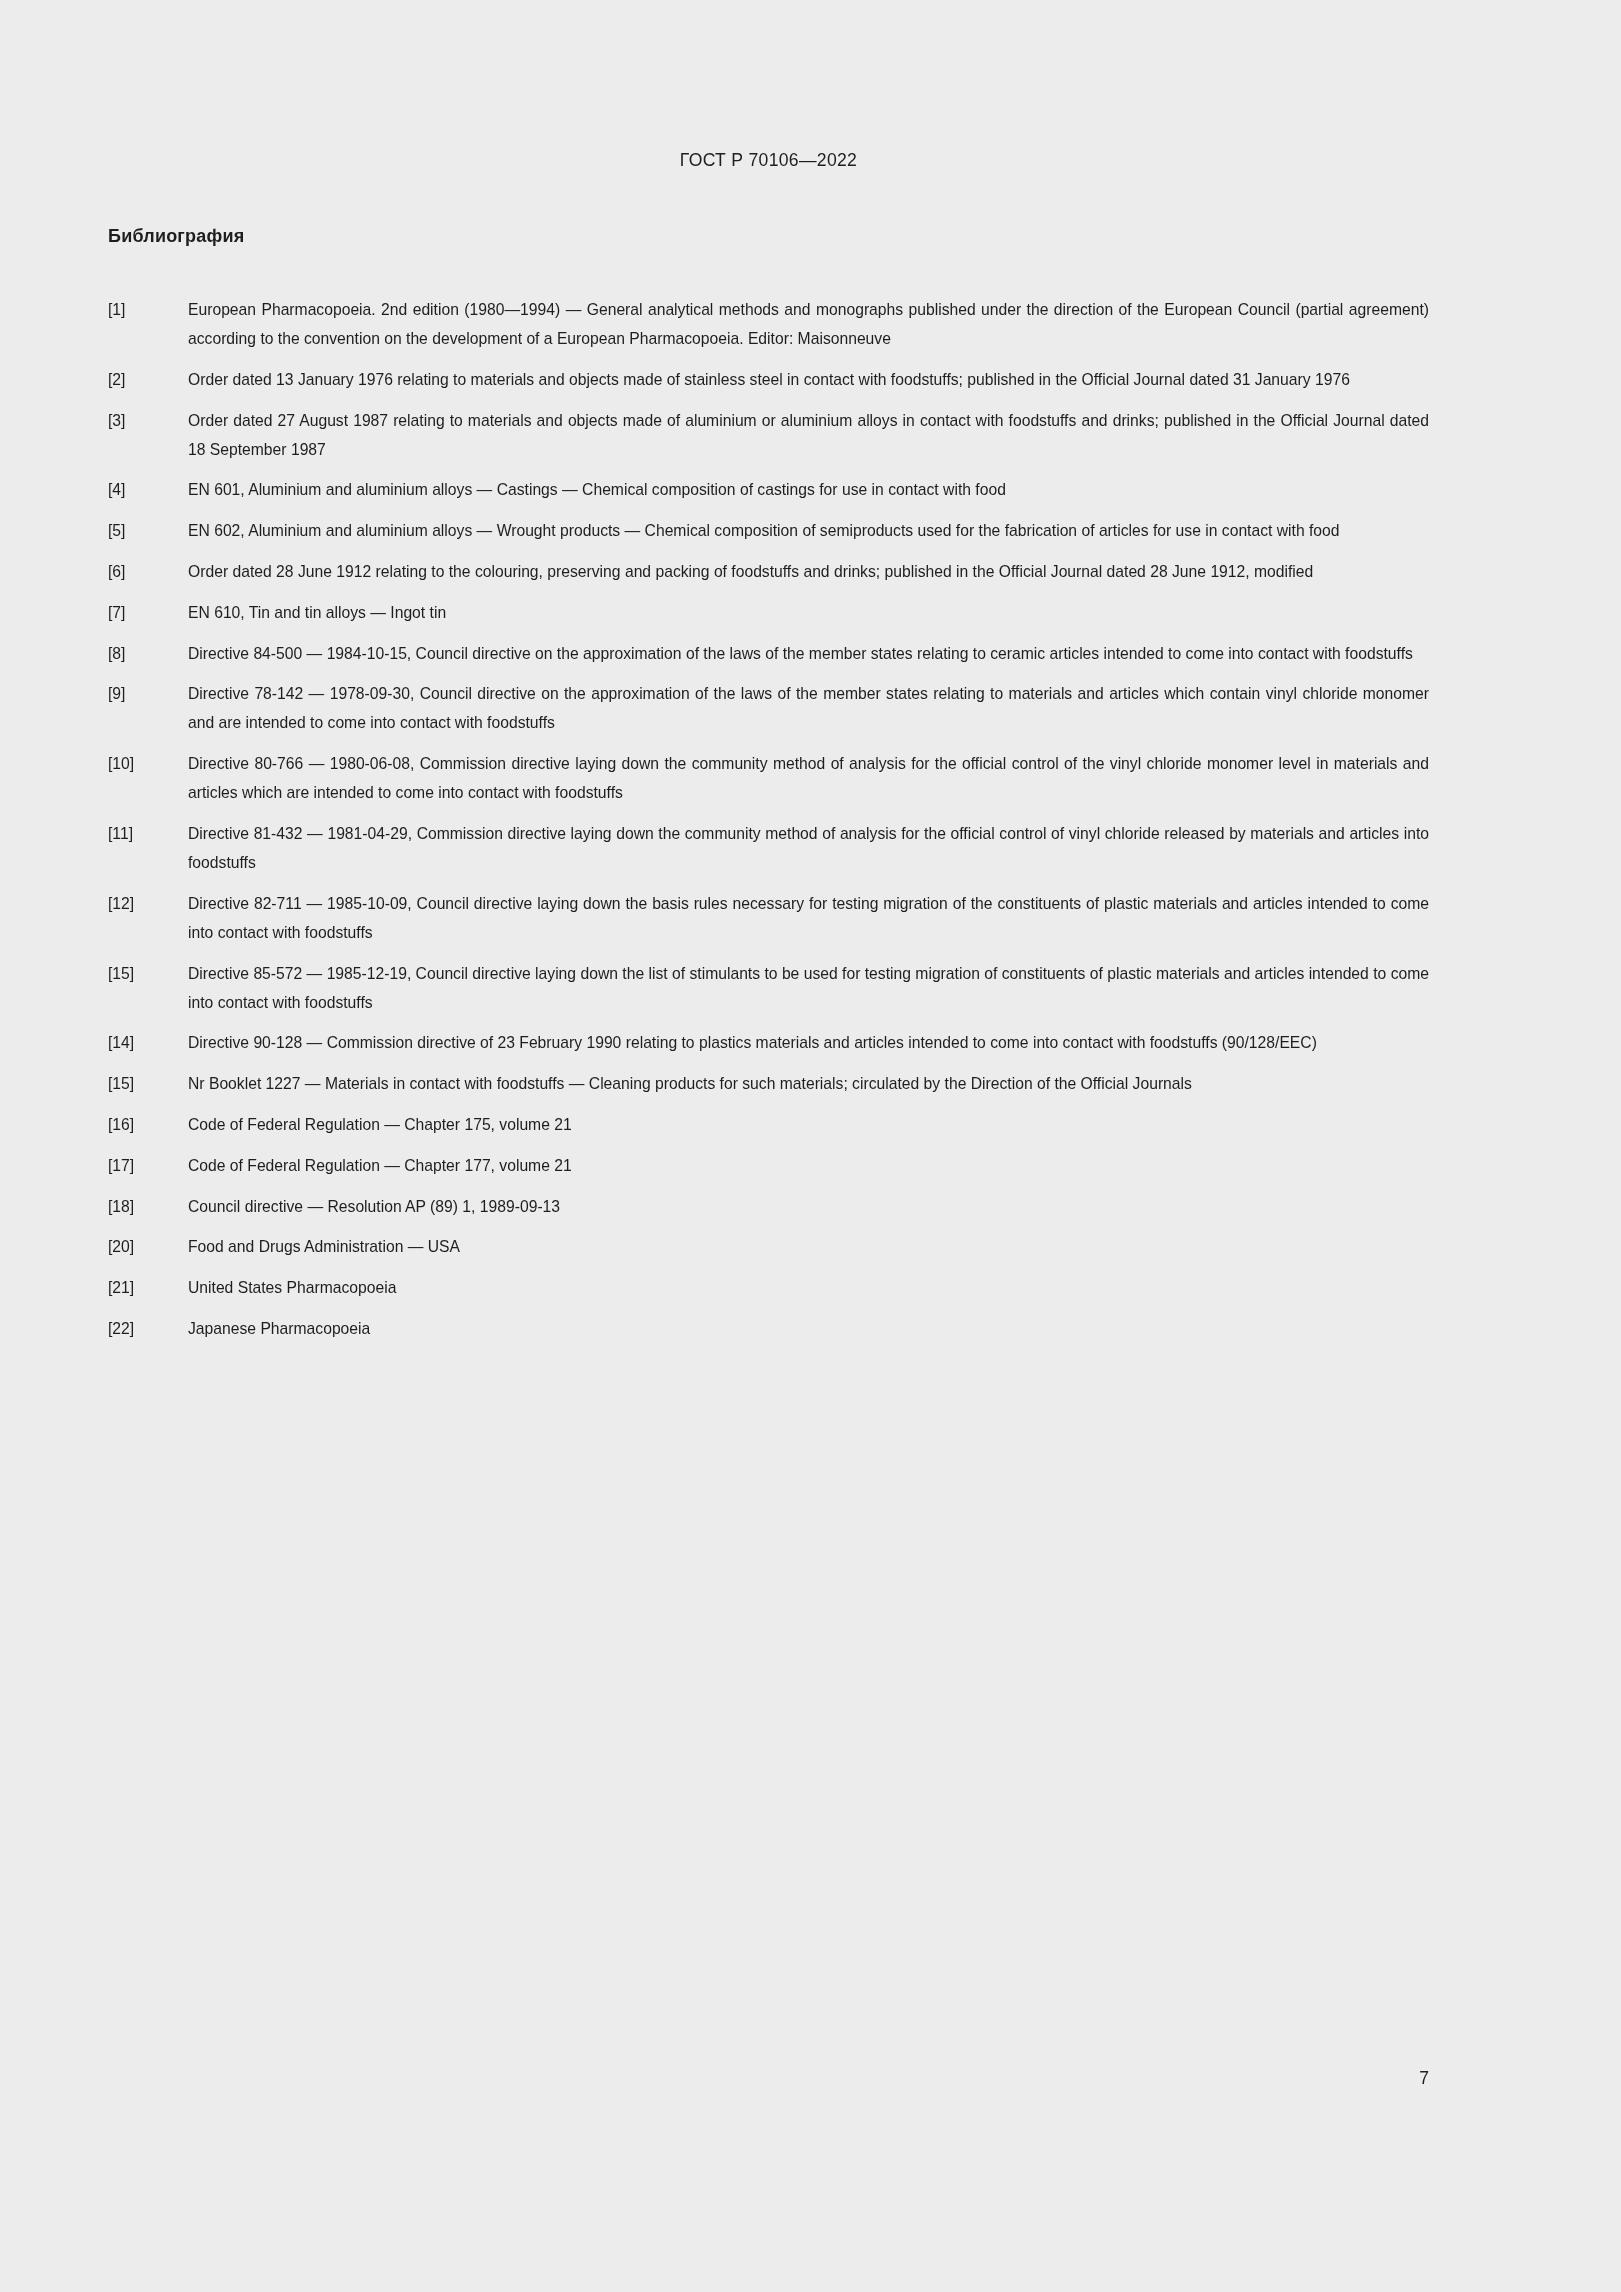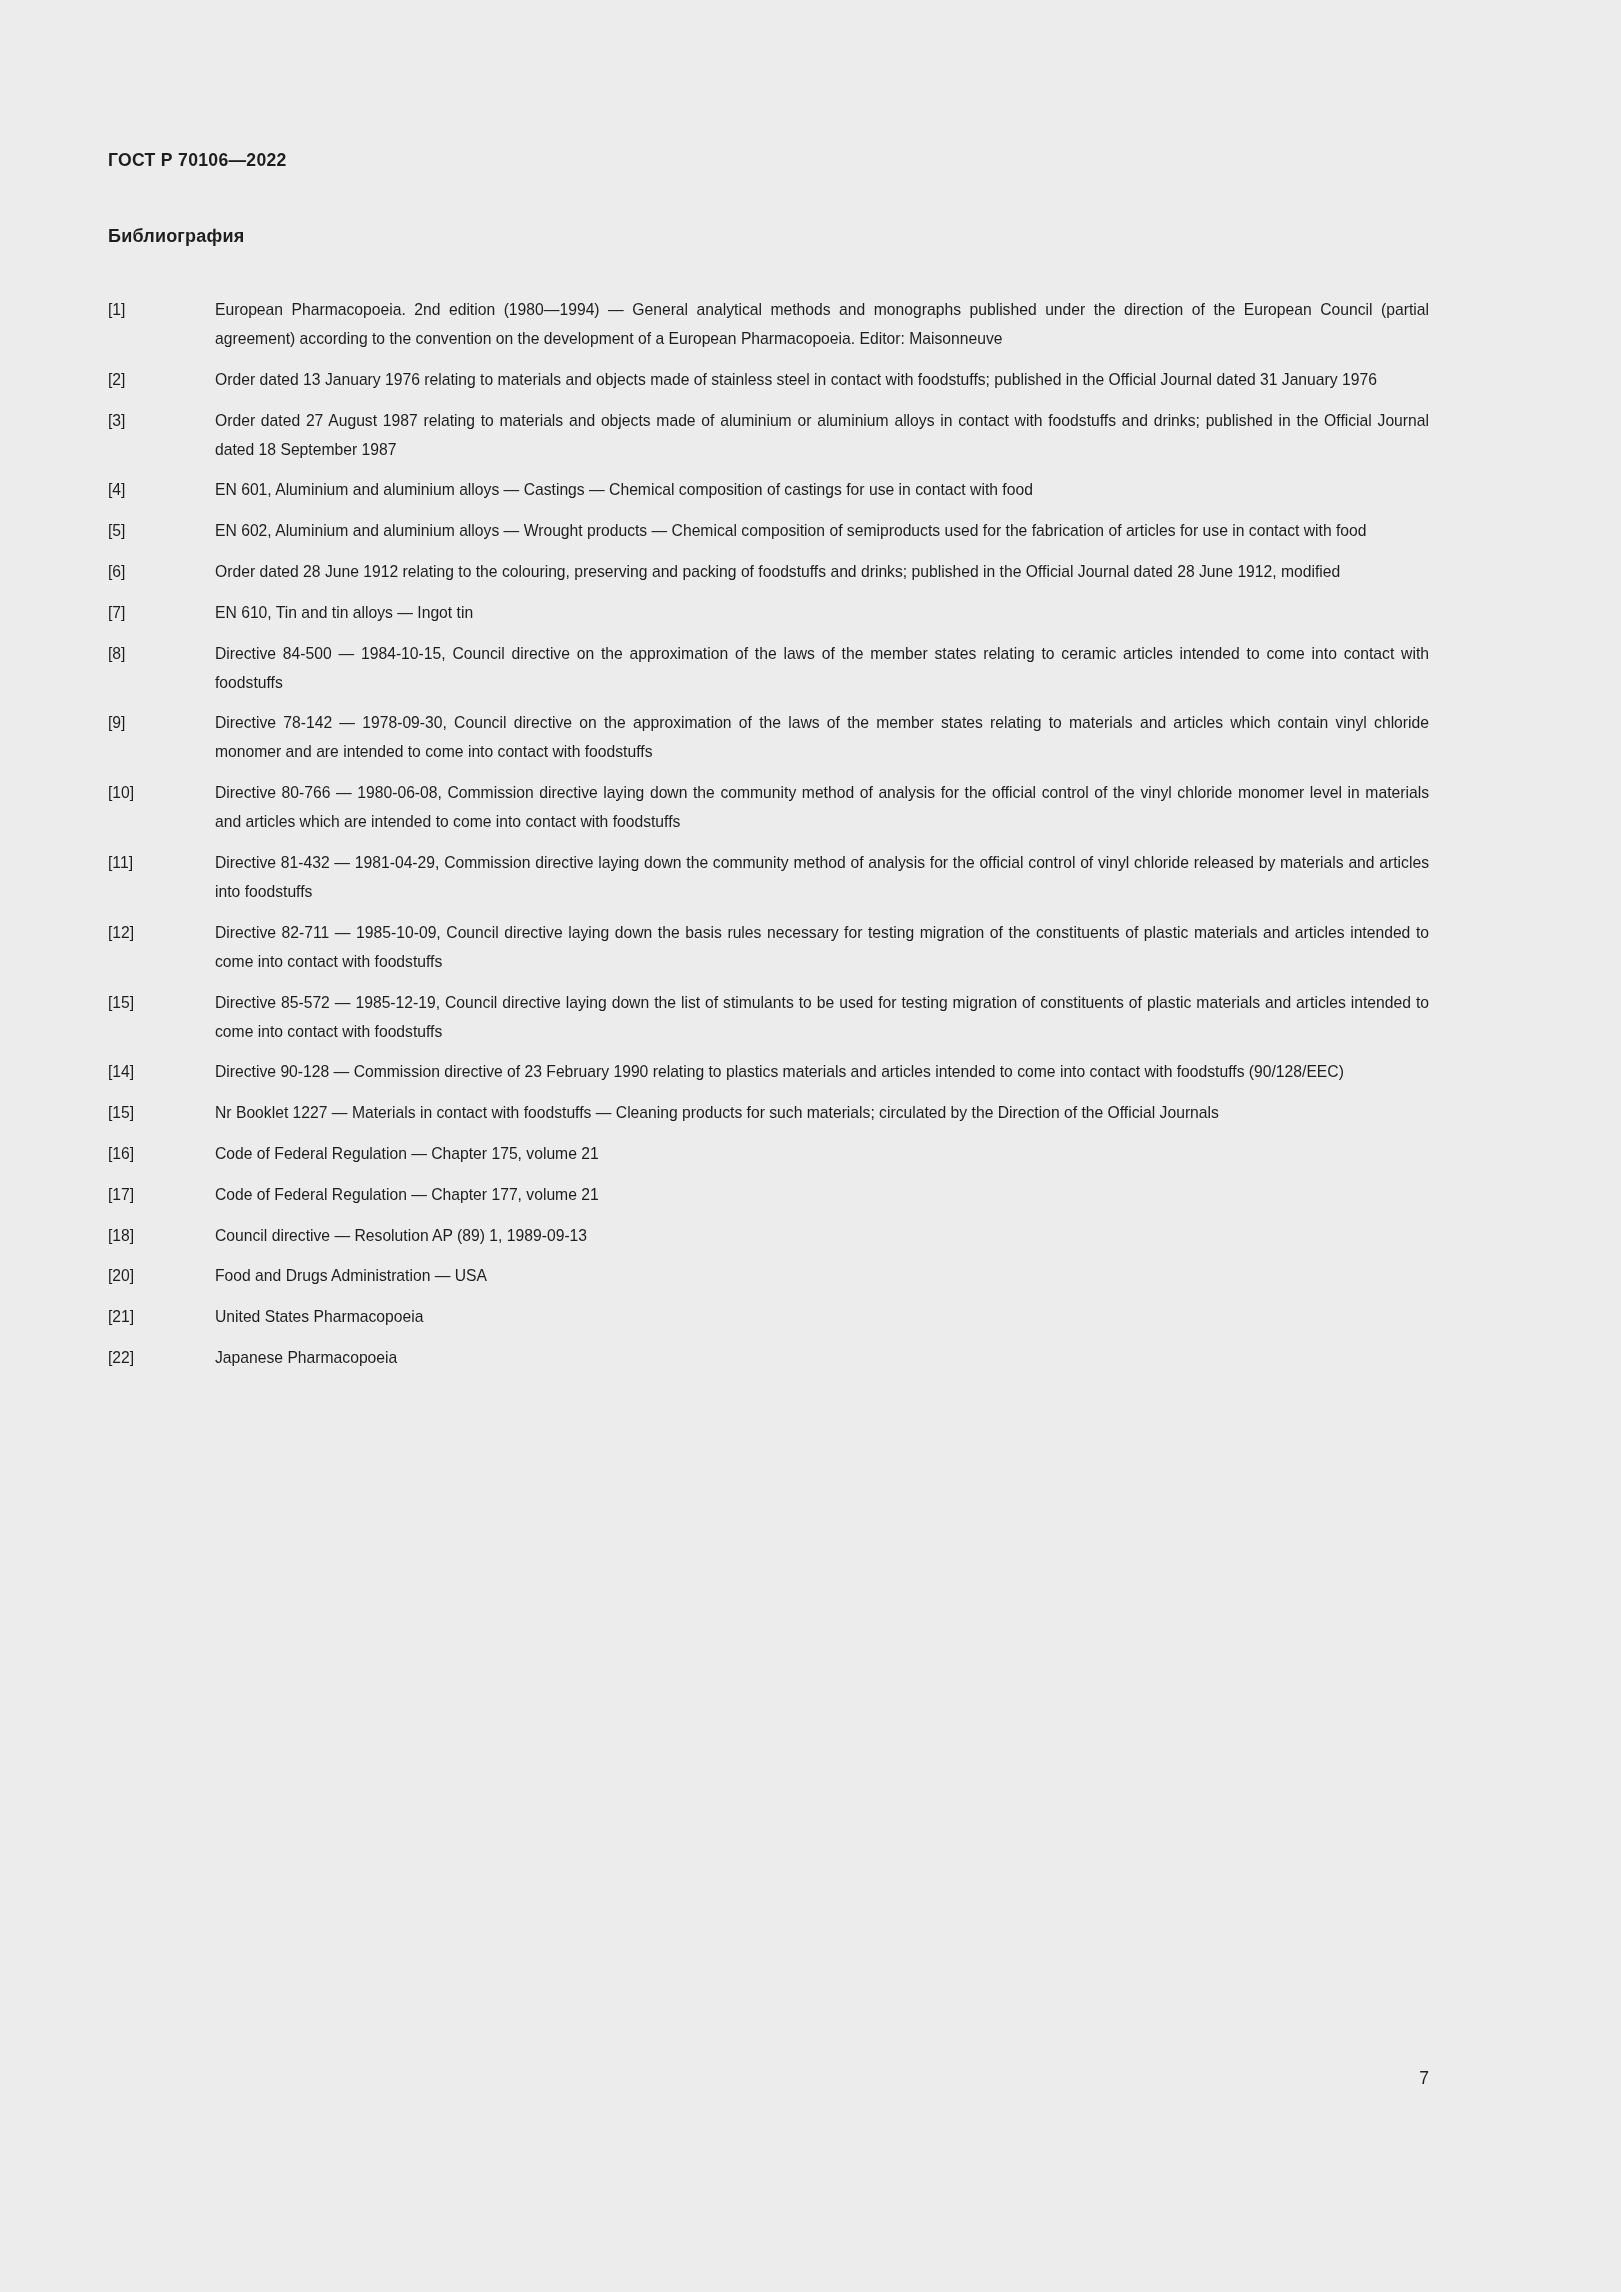--- a/index.html
+++ b/index.html
@@ -18,23 +18,23 @@
   .page {
     position: absolute;
     inset: 0;
     background: #ececec;
   }
   .doc-header {
     position: absolute;
     top: 150px;
     left: 108px;
     width: 1321px;
-    text-align: left;
+    text-align: center;
     font-size: 17.6px;
-    font-weight: bold;
+    font-weight: normal;
     letter-spacing: 0.3px;
     white-space: nowrap;
   }
   .doc-title {
     position: absolute;
     top: 226px;
     left: 108px;
     width: 1321px;
     margin: 0;
     text-align: left;
@@ -56,21 +56,20 @@
     line-height: 29px;
   }
   .bib-item .num {
     flex: 0 0 80px;
     width: 80px;
   }
   .bib-item .txt {
     flex: 1 1 auto;
     text-align: justify;
     text-justify: inter-word;
-    margin-left: 27px;
   }
   .page-number {
     position: absolute;
     top: 2068px;
     left: 108px;
     width: 1321px;
     text-align: right;
     font-size: 17.6px;
   }
 </style>

